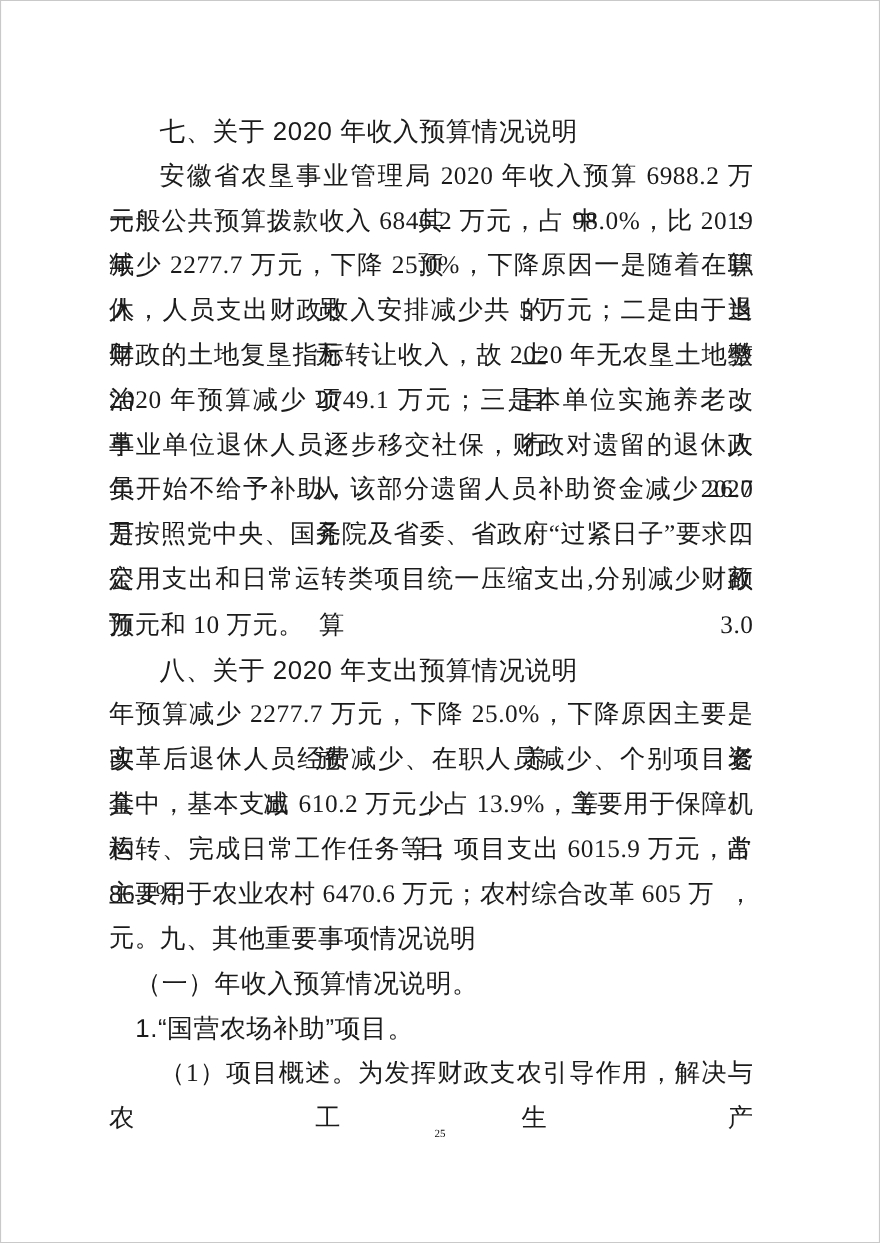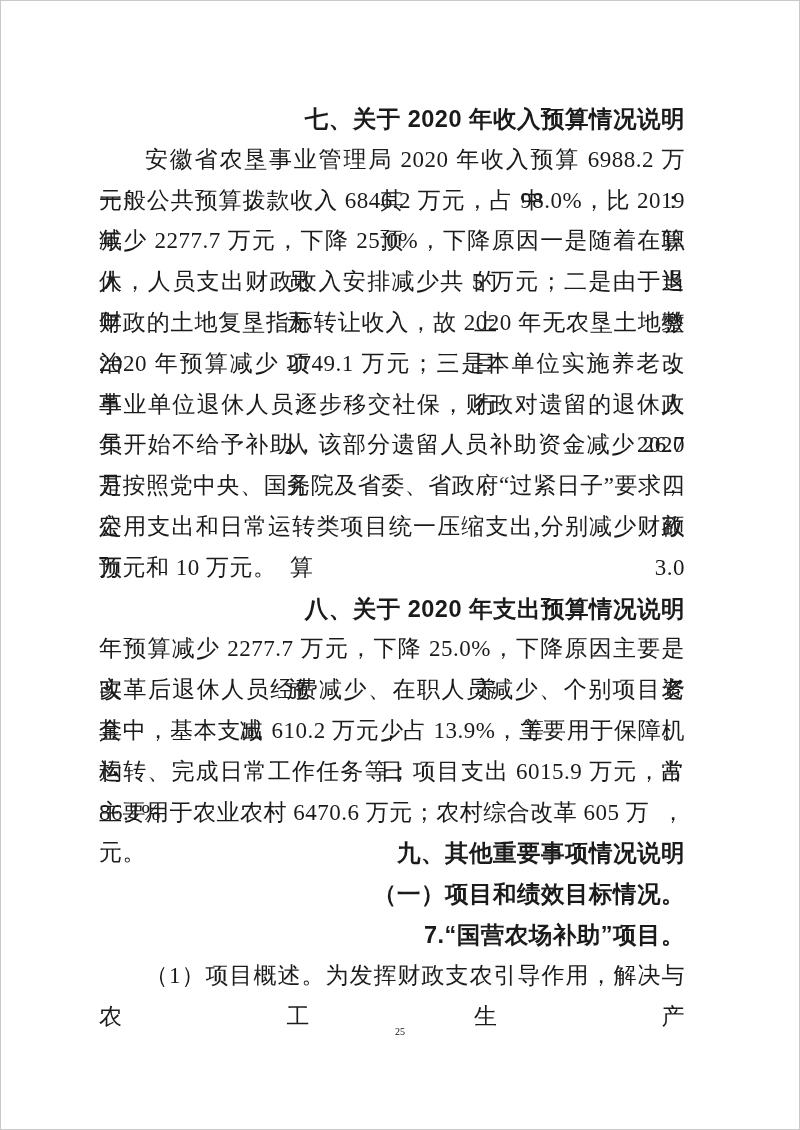--- a/index.html
+++ b/index.html
@@ -29,23 +29,22 @@
     line-height: 40.8px;
     letter-spacing: 0.5px;
   }
   .line.justify {
     text-align: justify;
     text-align-last: justify;
     text-justify: inter-character;
   }
   .line.bold {
     font-family: "Liberation Sans", sans-serif;
-    font-weight: 700;
+    font-weight: 400;
     font-size: 23.5px;
-    text-align: right;
   }
   .indent-1 { text-indent: 24px; }
   .indent-2 { text-indent: 46px; }
   .page-num {
     position: absolute;
     top: 1026px;
     left: 0;
     width: 100%;
     text-align: center;
     font-family: "Liberation Serif", serif;
@@ -70,18 +69,18 @@
       <div class="line justify">是按照党中央、国务院及省委、省政府“过紧日子”要求，定额</div>
       <div class="line justify">公用支出和日常运转类项目统一压缩支出,分别减少财政预算 3.0</div>
       <div class="line">万元和 10 万元。</div>
       <div class="line bold indent-2">八、关于 2020 年支出预算情况说明</div>
       <div class="line justify">年预算减少 2277.7 万元，下降 25.0%，下降原因主要是实施养老</div>
       <div class="line justify">改革后退休人员经费减少、在职人员减少、个别项目资金减少等。</div>
       <div class="line justify">其中，基本支出 610.2 万元，占 13.9%，主要用于保障机构日常</div>
       <div class="line justify">运转、完成日常工作任务等；项目支出 6015.9 万元，占 86.1%，</div>
       <div class="line">主要用于农业农村 6470.6 万元；农村综合改革 605 万元。</div>
       <div class="line bold indent-2">九、其他重要事项情况说明</div>
-      <div class="line bold indent-1">（一）项目和绩效目标情况。</div>
-      <div class="line bold indent-1">7.“国营农场补助”项目。</div>
+      <div class="line bold indent-1">（一）年收入预算情况说明。</div>
+      <div class="line bold indent-1">1.“国营农场补助”项目。</div>
       <div class="line justify indent-2">（1）项目概述。为发挥财政支农引导作用，解决与农工生产</div>
     </div>
   <div class="page-num">25</div>
 </div>
 
 </body></html>

